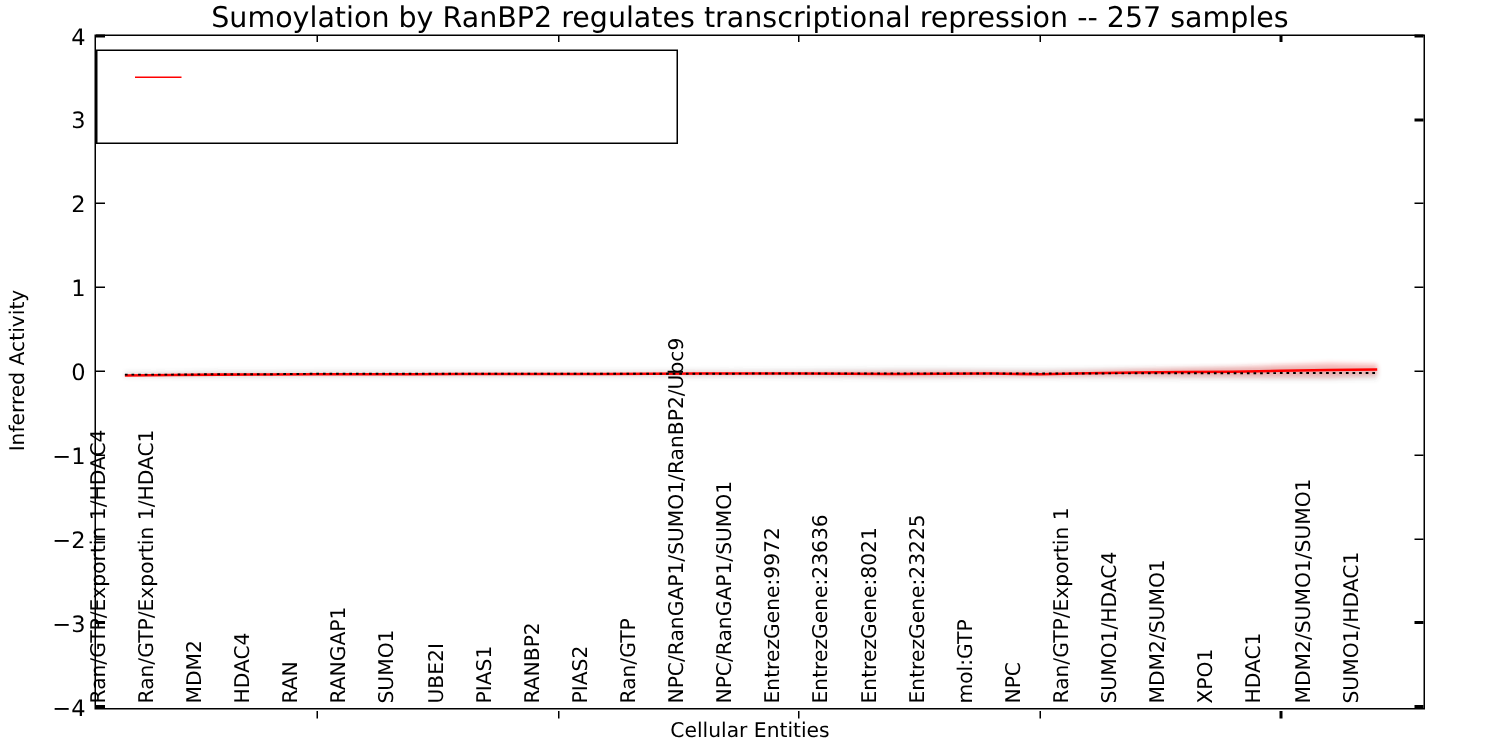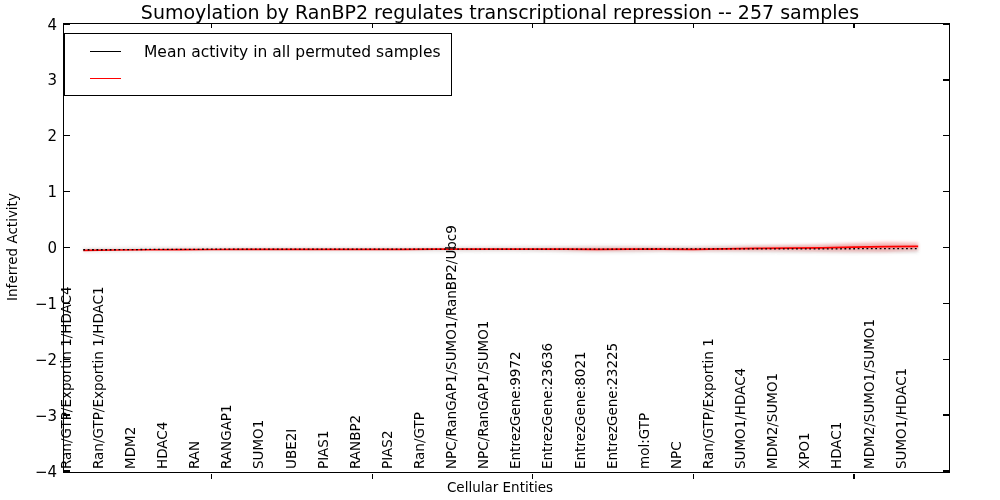--- a/index.html
+++ b/index.html
@@ -67,24 +67,20 @@
         </filter>
       </defs>
     <polygon points="19.266254994551396,224.05874999999997 51.37667998547039,223.779375 83.48710497638939,223.220625 115.59752996730838,223.220625 147.70795495822736,222.94125000000003 179.81837994914636,222.94125000000003 211.92880494006533,222.94125000000003 244.03922993098433,222.94125000000003 276.14965492190333,222.94125000000003 308.26007991282233,222.94125000000003 340.37050490374133,222.94125000000003 372.48092989466033,222.94125000000003 404.5913548855793,222.66187499999998 436.7017798764983,222.550125 468.8122048674173,222.27075000000002 500.9226298583363,221.991375 533.0330548492553,221.712 565.1434798401743,221.712 597.2539048310933,221.879625 629.3643298220123,221.879625 661.4747548129313,221.60025000000002 693.5851798038503,221.265 725.6956047947693,220.985625 757.8060297856883,220.650375 789.9164547766072,220.25925 822.0268797675262,220.1475 854.1373047584452,220.426875 854.1373047584452,228.808125 822.0268797675262,229.08749999999998 789.9164547766072,229.19925 757.8060297856883,229.03162500000002 725.6956047947693,228.808125 693.5851798038503,228.52875 661.4747548129313,228.30525000000003 629.3643298220123,228.025875 597.2539048310933,228.025875 565.1434798401743,228.417 533.0330548492553,228.417 500.9226298583363,228.137625 468.8122048674173,227.85825000000003 436.7017798764983,227.578875 404.5913548855793,227.690625 372.48092989466033,227.41125000000002 340.37050490374133,227.41125000000002 308.26007991282233,227.41125000000002 276.14965492190333,227.41125000000002 244.03922993098433,227.41125000000002 211.92880494006533,227.41125000000002 179.81837994914636,227.41125000000002 147.70795495822736,227.41125000000002 115.59752996730838,227.690625 83.48710497638939,227.690625 51.37667998547039,227.690625 19.266254994551396,227.41125000000002" fill="rgba(90,90,90,0.16)" filter="url(#f1)"></polygon>
         <polygon points="19.266254994551396,226.014375 51.37667998547039,225.735 83.48710497638939,225.455625 115.59752996730838,225.34387500000003 147.70795495822736,225.232125 179.81837994914636,225.17625 211.92880494006533,225.17625 244.03922993098433,225.120375 276.14965492190333,225.06449999999998 308.26007991282233,225.008625 340.37050490374133,225.008625 372.48092989466033,224.89687500000002 404.5913548855793,224.50574999999998 436.7017798764983,224.50574999999998 468.8122048674173,224.50574999999998 500.9226298583363,224.05874999999997 533.0330548492553,223.61175 565.1434798401743,223.5 597.2539048310933,223.66762500000002 629.3643298220123,224.05874999999997 661.4747548129313,223.220625 693.5851798038503,222.103125 725.6956047947693,221.265 757.8060297856883,220.426875 789.9164547766072,219.03 822.0268797675262,217.633125 854.1373047584452,218.47125 854.1373047584452,226.29375 822.0268797675262,227.690625 789.9164547766072,227.41125000000002 757.8060297856883,227.131875 725.6956047947693,226.8525 693.5851798038503,226.57312499999998 661.4747548129313,226.57312499999998 629.3643298220123,226.8525 597.2539048310933,226.461375 565.1434798401743,226.8525 533.0330548492553,226.96425000000002 500.9226298583363,226.29375 468.8122048674173,225.62325 436.7017798764983,225.62325 404.5913548855793,225.62325 372.48092989466033,225.455625 340.37050490374133,225.567375 308.26007991282233,225.567375 276.14965492190333,225.62325 244.03922993098433,225.67912499999997 211.92880494006533,225.735 179.81837994914636,225.735 147.70795495822736,225.79087500000003 115.59752996730838,225.902625 83.48710497638939,226.014375 51.37667998547039,226.29375 19.266254994551396,226.57312499999998" fill="rgba(255,0,0,0.22)" filter="url(#f1)"></polygon>
         <polyline points="19.266254994551396,226.29375 51.37667998547039,226.014375 83.48710497638939,225.735 115.59752996730838,225.62325 147.70795495822736,225.51149999999998 179.81837994914636,225.455625 211.92880494006533,225.455625 244.03922993098433,225.39974999999998 276.14965492190333,225.34387500000003 308.26007991282233,225.288 340.37050490374133,225.288 372.48092989466033,225.17625 404.5913548855793,225.06449999999998 436.7017798764983,225.06449999999998 468.8122048674173,225.06449999999998 500.9226298583363,225.17625 533.0330548492553,225.288 565.1434798401743,225.17625 597.2539048310933,225.06449999999998 629.3643298220123,225.455625 661.4747548129313,224.89687500000002 693.5851798038503,224.338125 725.6956047947693,224.05874999999997 757.8060297856883,223.779375 789.9164547766072,223.220625 822.0268797675262,222.66187499999998 854.1373047584452,222.3825" fill="none" stroke="#ff0000" stroke-width="1.7"></polyline>
         <polyline points="19.266254994551396,225.735 51.37667998547039,225.735 83.48710497638939,225.455625 115.59752996730838,225.455625 147.70795495822736,225.17625 179.81837994914636,225.17625 211.92880494006533,225.17625 244.03922993098433,225.17625 276.14965492190333,225.17625 308.26007991282233,225.17625 340.37050490374133,225.17625 372.48092989466033,225.17625 404.5913548855793,225.17625 436.7017798764983,225.06449999999998 468.8122048674173,225.06449999999998 500.9226298583363,225.06449999999998 533.0330548492553,225.06449999999998 565.1434798401743,225.06449999999998 597.2539048310933,224.95274999999998 629.3643298220123,224.95274999999998 661.4747548129313,224.95274999999998 693.5851798038503,224.89687500000002 725.6956047947693,224.89687500000002 757.8060297856883,224.841 789.9164547766072,224.72925 822.0268797675262,224.61749999999998 854.1373047584452,224.61749999999998" fill="none" stroke="#000000" stroke-width="1.3" stroke-dasharray="1.8 2.6"></polyline>
       </svg>
 
     <div class="legend">
       <div class="legend-row">
-        <span class="sample" style="border-top-color: rgb(0, 0, 0);"></span>
-        <span class="legend-label">Mean activity in all permuted samples</span>
-      </div>
-      <div class="legend-row">
         <span class="sample" style="border-top-color: rgb(255, 0, 0);"></span>
       </div>
     </div>
   <div class="tick h" style="top: -0.65px; left: 0px;"></div>
       <div class="tick h" style="top: -0.65px; right: 0px;"></div>
       <div class="tick h" style="top: 55.225px; left: 0px;"></div>
       <div class="tick h" style="top: 55.225px; right: 0px;"></div>
       <div class="tick h" style="top: 111.1px; left: 0px;"></div>
       <div class="tick h" style="top: 111.1px; right: 0px;"></div>
       <div class="tick h" style="top: 166.975px; left: 0px;"></div>

